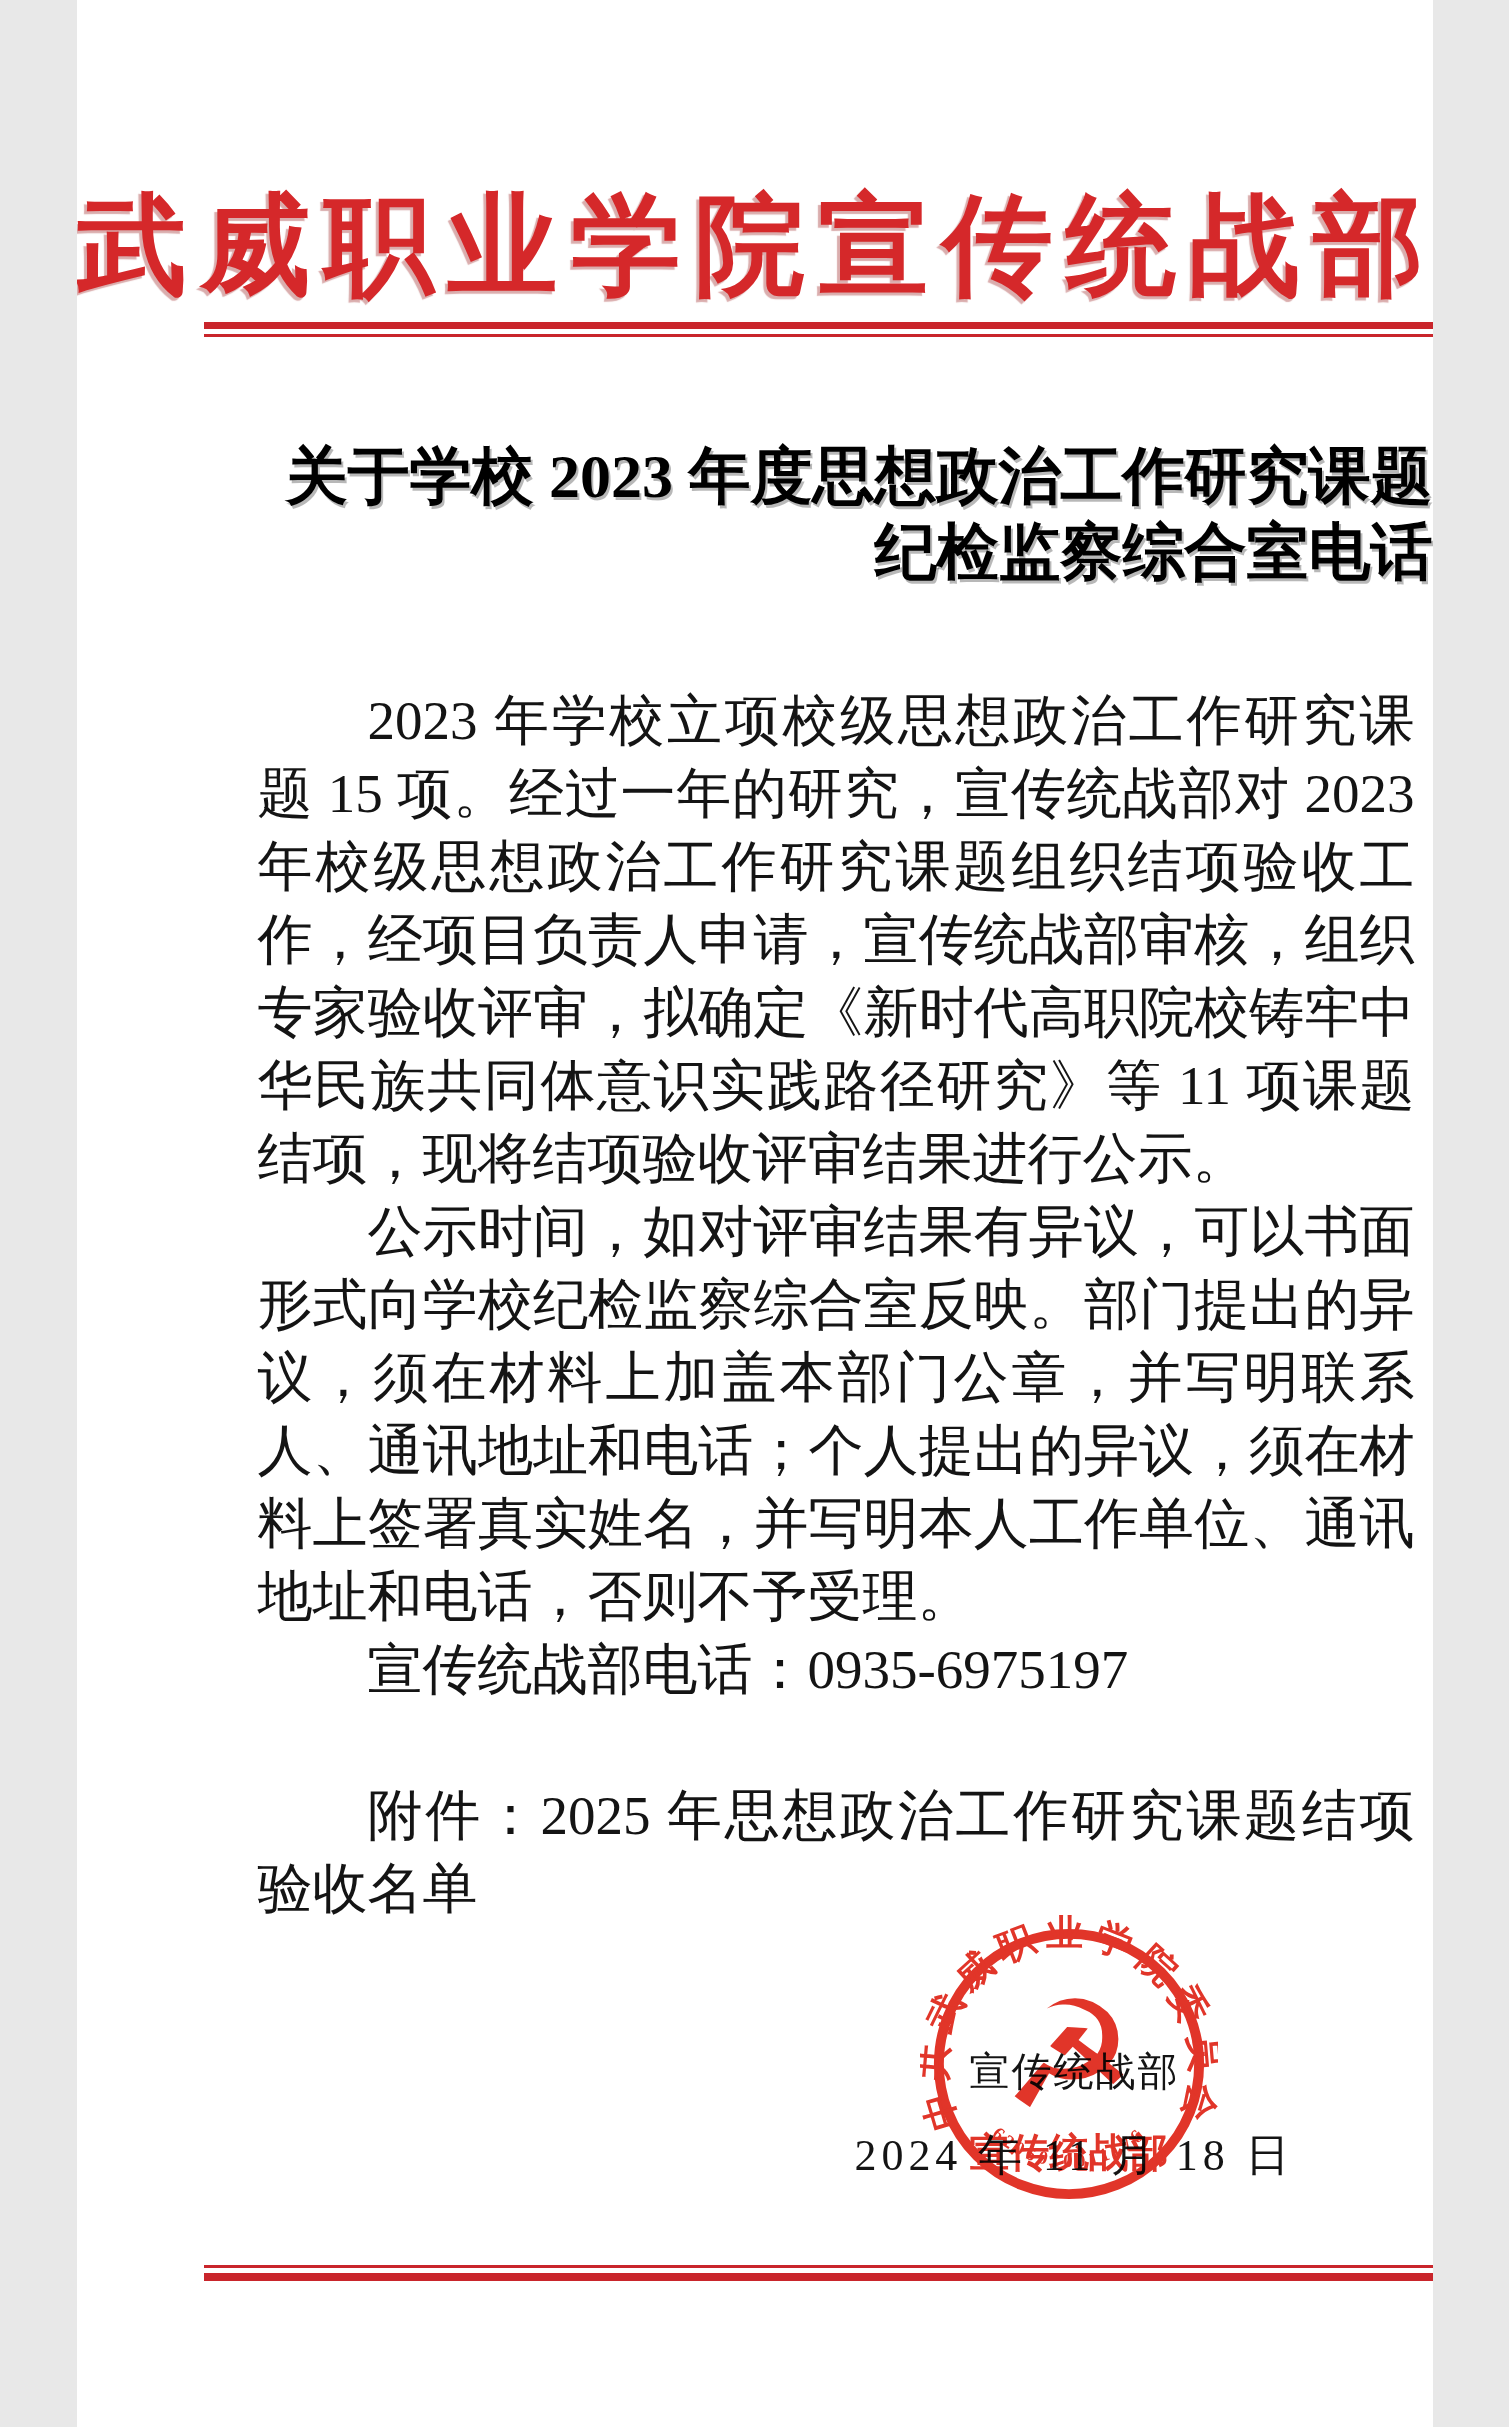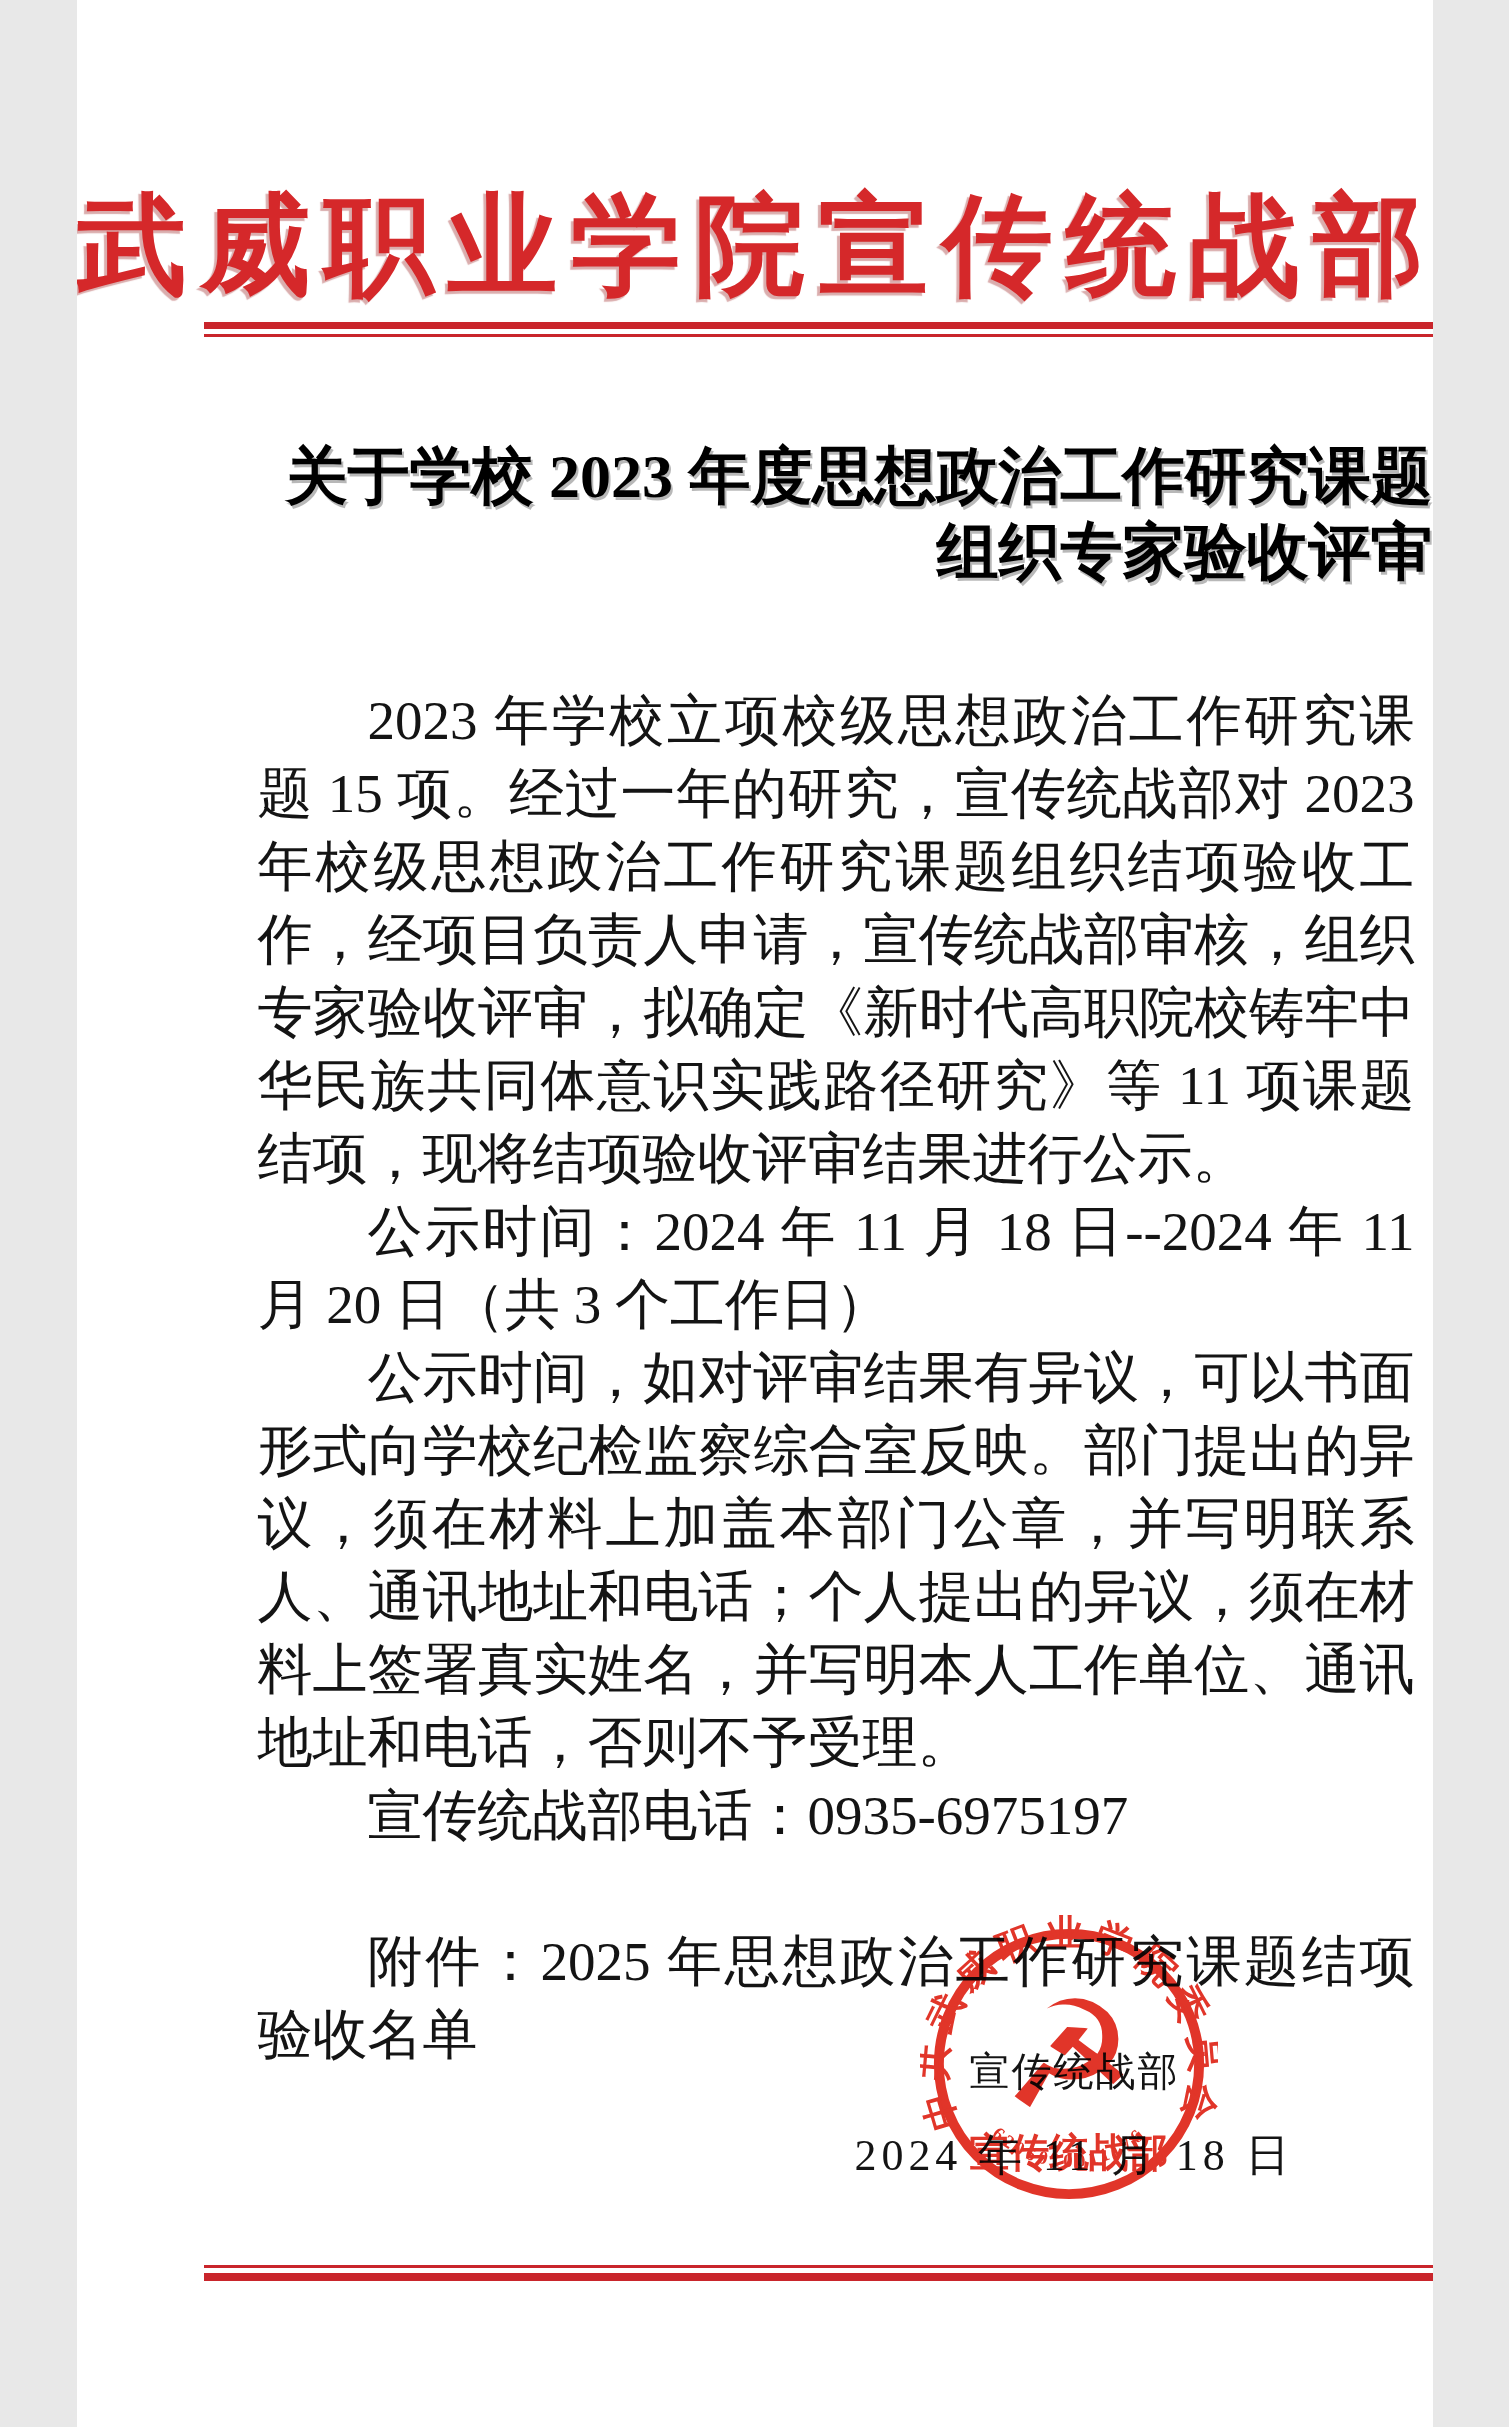--- a/index.html
+++ b/index.html
@@ -53,26 +53,25 @@
 <body>
 
 <div class="page">
 
   <div class="header">武威职业学院宣传统战部</div>
   <div class="rule rule-top-thick"></div>
   <div class="rule rule-top-thin"></div>
 
   <div class="doc-title">
     <div>关于学校 2023 年度思想政治工作研究课题</div>
-    <div>组织专家验收评审</div>
+    <div>纪检监察综合室电话</div>
   </div>
 
   <div class="body-text">
     <p>2023 年学校立项校级思想政治工作研究课题 15 项。经过一年的研究，宣传统战部对 2023 年校级思想政治工作研究课题组织结项验收工作，经项目负责人申请，宣传统战部审核，组织专家验收评审，拟确定《新时代高职院校铸牢中华民族共同体意识实践路径研究》等 11 项课题结项，现将结项验收评审结果进行公示。</p>
-    <p>公示时间：2024 年 11 月 18 日--2024 年 11 月 20 日（共 3 个工作日）</p>
     <p>公示时间，如对评审结果有异议，可以书面形式向学校纪检监察综合室反映。部门提出的异议，须在材料上加盖本部门公章，并写明联系人、通讯地址和电话；个人提出的异议，须在材料上签署真实姓名，并写明本人工作单位、通讯地址和电话，否则不予受理。</p>
     <p>宣传统战部电话：0935-6975197</p>
     <p class="attachment">附件：2025 年思想政治工作研究课题结项验收名单</p>
   </div>
 
   <div class="signature">
     <div class="sign-dept">宣传统战部</div>
     <div class="sign-date">2024 年 11 月 18 日</div>
   </div>
 

